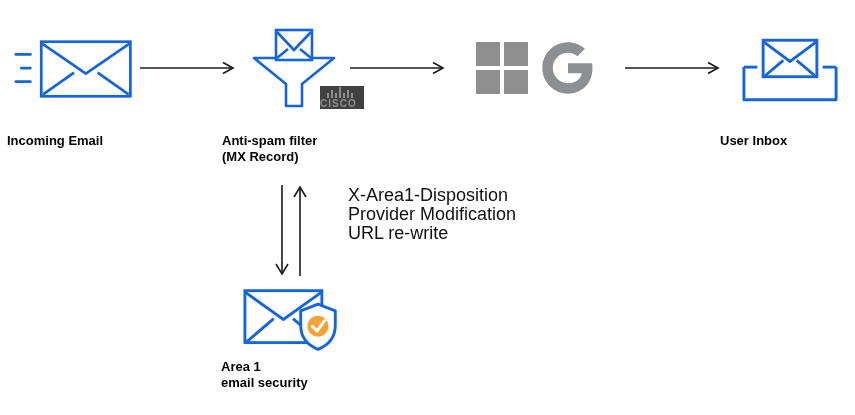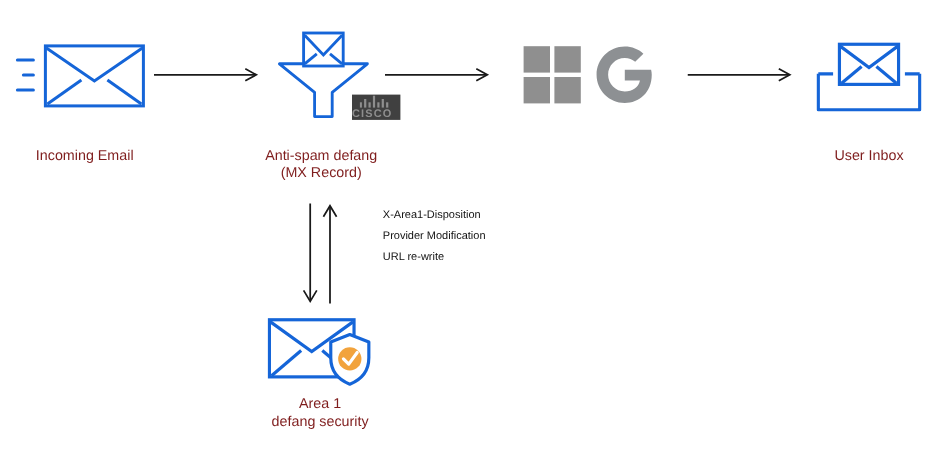--- a/index.html
+++ b/index.html
@@ -2,26 +2,26 @@
 <html><head>
 <meta charset="utf-8">
 <style>
   html,body{margin:0;padding:0;background:#fff;}
   #canvas{
     position:relative;width:855px;height:415px;background:#ffffff;
     font-family:"Liberation Sans",sans-serif;color:#111;overflow:hidden;
   }
   .abs{position:absolute;}
   .label{
-    position:absolute;font-size:13px;line-height:16px;color:#7f1d1d;
-    text-align:center;white-space:nowrap;
+    position:absolute;font-size:13px;line-height:16px;color:#000000;
+    white-space:nowrap;font-weight:bold;
   }
   .mods{
     position:absolute;left:348px;top:186px;width:230px;
-    font-size:10px;line-height:19px;color:#111;text-align:left;
+    font-size:18px;line-height:19px;color:#111;text-align:left;
   }
   .mods div{white-space:nowrap;}
   .ms-grid{
     position:absolute;left:476px;top:42px;
     display:grid;grid-template-columns:24px 24px;grid-template-rows:24px 24px;gap:4px;
   }
   .ms-grid span{background:#8f8f8f;display:block;}
   .cisco{
     position:absolute;left:292px;top:86px;width:44px;background:#404040;
     margin-left:28px;
@@ -77,21 +77,21 @@
         <rect x="4" y="4" width="2" height="8"></rect>
         <rect x="8" y="7" width="2" height="5"></rect>
         <rect x="12" y="1" width="2" height="11"></rect>
         <rect x="16" y="7" width="2" height="5"></rect>
         <rect x="20" y="4" width="2" height="8"></rect>
         <rect x="24" y="7" width="2" height="5"></rect>
       </g>
     </svg>
     <span class="cisco-word">CISCO</span>
   </div>
-  <div class="label" style="left:222px;top:133px;width:140px;">Anti-spam defang</div>
+  <div class="label" style="left:222px;top:133px;width:140px;">Anti-spam filter</div>
   <div class="label" style="left:222px;top:149px;width:140px;">(MX Record)</div>
 
   <div class="abs" style="left:350px;top:61px;">
     <svg width="95" height="14" viewBox="0 0 95 14">
       <line x1="0" y1="7" x2="92" y2="7" stroke="#1a1a1a" stroke-width="1.6"></line>
       <polyline points="83,1.5 93,7 83,12.5" fill="none" stroke="#1a1a1a" stroke-width="1.6"></polyline>
     </svg>
   </div>
 
   <div class="ms-grid">
@@ -158,15 +158,15 @@
         <line x1="80" y1="61" x2="52" y2="37" stroke="#1565d8" stroke-width="3"></line>
       </g>
       <g>
         <path d="M78,22 L96,29 L96,44 C96,57 88,65 78,69 C68,65 60,57 60,44 L60,29 Z" fill="#fff" stroke="#1565d8" stroke-width="3" stroke-linejoin="round"></path>
         <circle cx="78" cy="45" r="11" fill="#f2a33c"></circle>
         <polyline points="72,45 77,50 85,39" fill="none" stroke="#fff" stroke-width="3" stroke-linecap="round" stroke-linejoin="round"></polyline>
       </g>
     </svg>
   </div>
   <div class="label" style="left:221px;top:359px;width:140px;">Area 1</div>
-  <div class="label" style="left:221px;top:375px;width:140px;">defang security</div>
+  <div class="label" style="left:221px;top:375px;width:140px;">email security</div>
 
 </div>
 
 </body></html>

